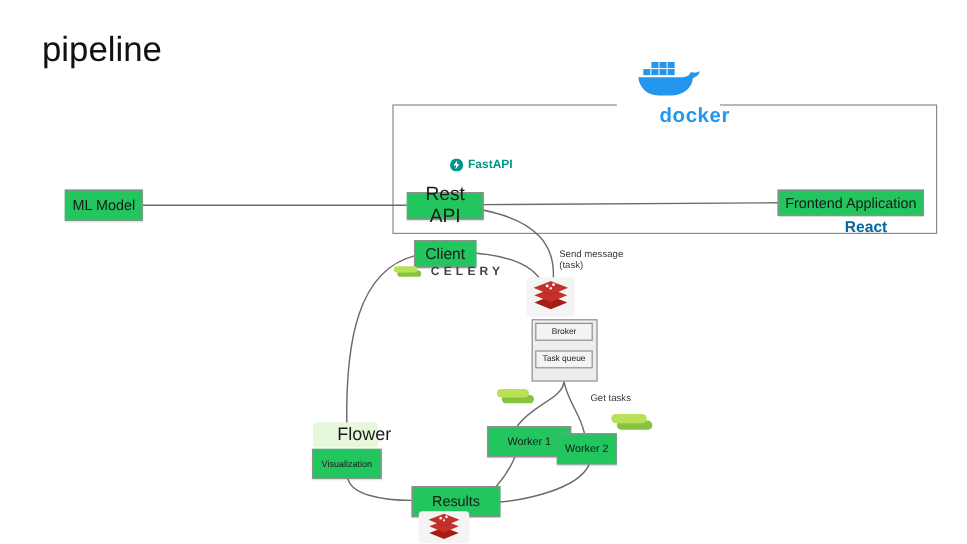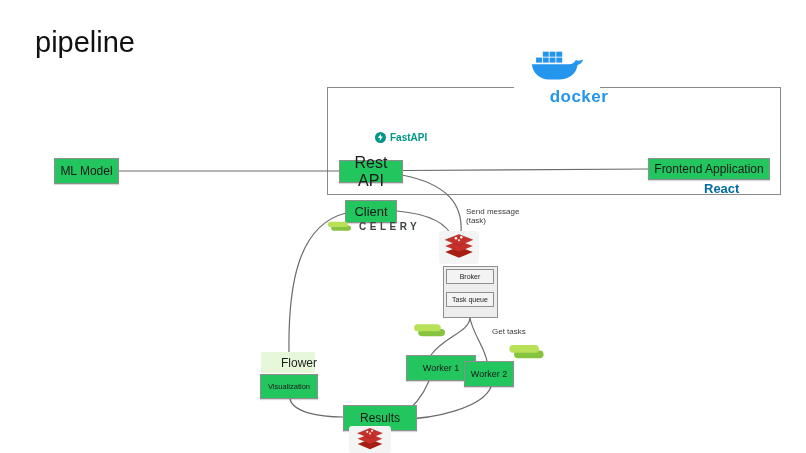--- a/index.html
+++ b/index.html
@@ -35,21 +35,21 @@
   #results{left:343px;top:405px;width:74px;height:26px;font-size:12px;}
   
   .techrow{display:flex;align-items:center;gap:4px;}
   #fastapi-row{left:349px;top:132px;padding-left:26px;}
   #fastapi-label{font-size:10px;font-weight:600;color:#009688;}
   #react-row{left:685px;top:137px;}
   #react-label{font-size:13px;font-weight:600;color:#0369a1;margin-top:44px;}
   #celery-row{left:328px;top:221px;}
   #celery-label{font-size:10px;font-weight:bold;color:#3f4440;letter-spacing:3.5px;margin-left:4px;}
   #flower-highlight{left:261px;top:352px;width:54px;height:21px;background:#e7f7da;border-radius:2px;display:flex;align-items:center;padding-left:4px;box-sizing:border-box;}
-  #flower-label{font-size:12px;color:#1c1c1c;margin-left:16px;}
+  #flower-label{font-size:15px;color:#1c1c1c;margin-left:16px;}
   
   .note{font-size:8px;color:#3a3a3a;line-height:9px;}
   #send-message{left:466px;top:207px;}
   #get-tasks{left:492px;top:327px;}
   
   .redis-bg{background:#f4f4f4;border-radius:3px;display:flex;align-items:center;justify-content:center;}
   #redis-broker{left:439px;top:231px;width:40px;height:33px;}
   #redis-results{left:349px;top:426px;width:42px;height:27px;}
 </style>
 </head>

